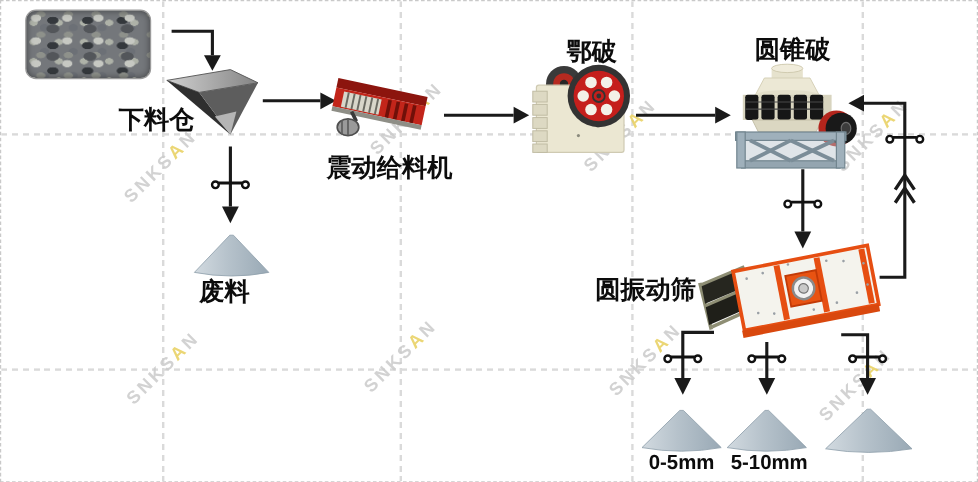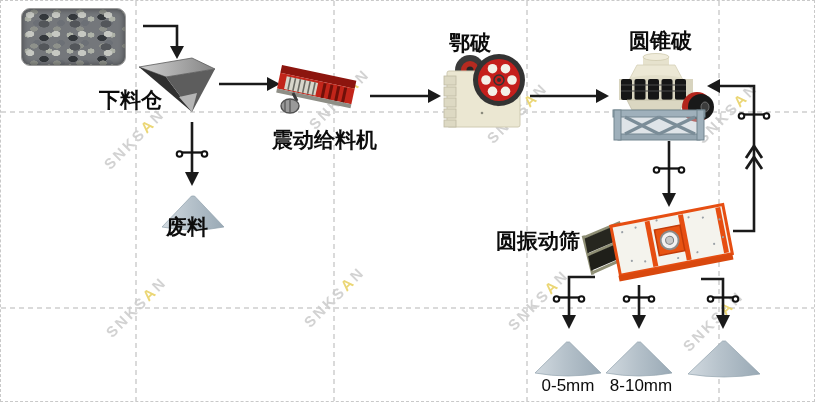--- a/index.html
+++ b/index.html
@@ -10,21 +10,21 @@
   }
   .gridv{position:absolute;top:0;bottom:0;width:2px;
     background:repeating-linear-gradient(to bottom,#dadada 0 5px,transparent 5px 9px);}
   .gridh{position:absolute;left:0;right:0;height:2px;
     background:repeating-linear-gradient(to right,#dadada 0 5px,transparent 5px 9px);}
   .wm{position:absolute;transform:translate(-50%,-50%) rotate(-45deg);
     font-weight:bold;font-size:15px;letter-spacing:2.5px;color:#cbcbcb;
     opacity:.85;white-space:nowrap;user-select:none;}
   .wm .gold{color:#e8d05e;}
   .lbl{position:absolute;font-weight:bold;color:#0c0c0c;font-size:21px;white-space:nowrap;}
-  .plbl{position:absolute;font-weight:normal;color:#0c0c0c;font-size:17px;white-space:nowrap;
+  .plbl{position:absolute;font-weight:bold;color:#0c0c0c;font-size:17px;white-space:nowrap;
     transform:translateX(-50%);}
   #stone-photo{
     position:absolute;left:20px;top:7px;width:103px;height:56px;border-radius:9px;
     border:1px solid #9a9a9a;box-shadow:inset 0 0 6px rgba(0,0,0,.45);
     background:
       radial-gradient(ellipse 10px 7px at 8px 6px,#c6c8c2 40%,transparent 46%) 0 0/26px 19px,
       radial-gradient(ellipse 12px 8px at 18px 12px,#53565a 42%,transparent 48%) 4px 3px/31px 23px,
       radial-gradient(ellipse 9px 6px at 10px 14px,#8e918b 40%,transparent 46%) 2px 6px/23px 17px,
       radial-gradient(ellipse 11px 7px at 14px 6px,#34383c 40%,transparent 46%) 8px 2px/29px 21px,
       radial-gradient(ellipse 8px 6px at 6px 10px,#aeb2a8 40%,transparent 46%) 0 0/21px 16px,
@@ -260,20 +260,20 @@
     </g>
 
     <path d="M161,226 L190.5,195 L193.5,195 L223,226 Q192,232 161,226 Z" fill="url(#coneG)" stroke="#8fa0ac" stroke-width="0.7"></path>
     <path d="M534,372 L565.5,341 L568.5,341 L600,372 Q567,378 534,372 Z" fill="url(#coneG)" stroke="#8fa0ac" stroke-width="0.7"></path>
     <path d="M605,372 L636.5,341 L639.5,341 L671,372 Q638,378 605,372 Z" fill="url(#coneG)" stroke="#8fa0ac" stroke-width="0.7"></path>
     <path d="M687,373 L721.5,340 L724.5,340 L759,373 Q723,379 687,373 Z" fill="url(#coneG)" stroke="#8fa0ac" stroke-width="0.7"></path>
   </svg>
 
   <div class="lbl" style="left:271px;top:125px">震动给料机</div>
   <div class="lbl" style="left:98px;top:85px">下料仓</div>
-  <div class="lbl" style="left:448px;top:28px">鄂破</div>
+  <div class="lbl" style="left:471px;top:28px">鄂破</div>
   <div class="lbl" style="left:495px;top:226px">圆振动筛</div>
   <div class="lbl" style="left:628px;top:26px">圆锥破</div>
-  <div class="lbl" style="left:165px;top:212px">废料</div>
+  <div class="lbl" style="left:165px;top:228px">废料</div>
   <div class="plbl" style="left:567px;top:375px">0-5mm</div>
-  <div class="plbl" style="left:640px;top:375px">8-10mm</div>
+  <div class="plbl" style="left:640px;top:375px">5-10mm</div>
 
 </div>
 
 </body></html>

